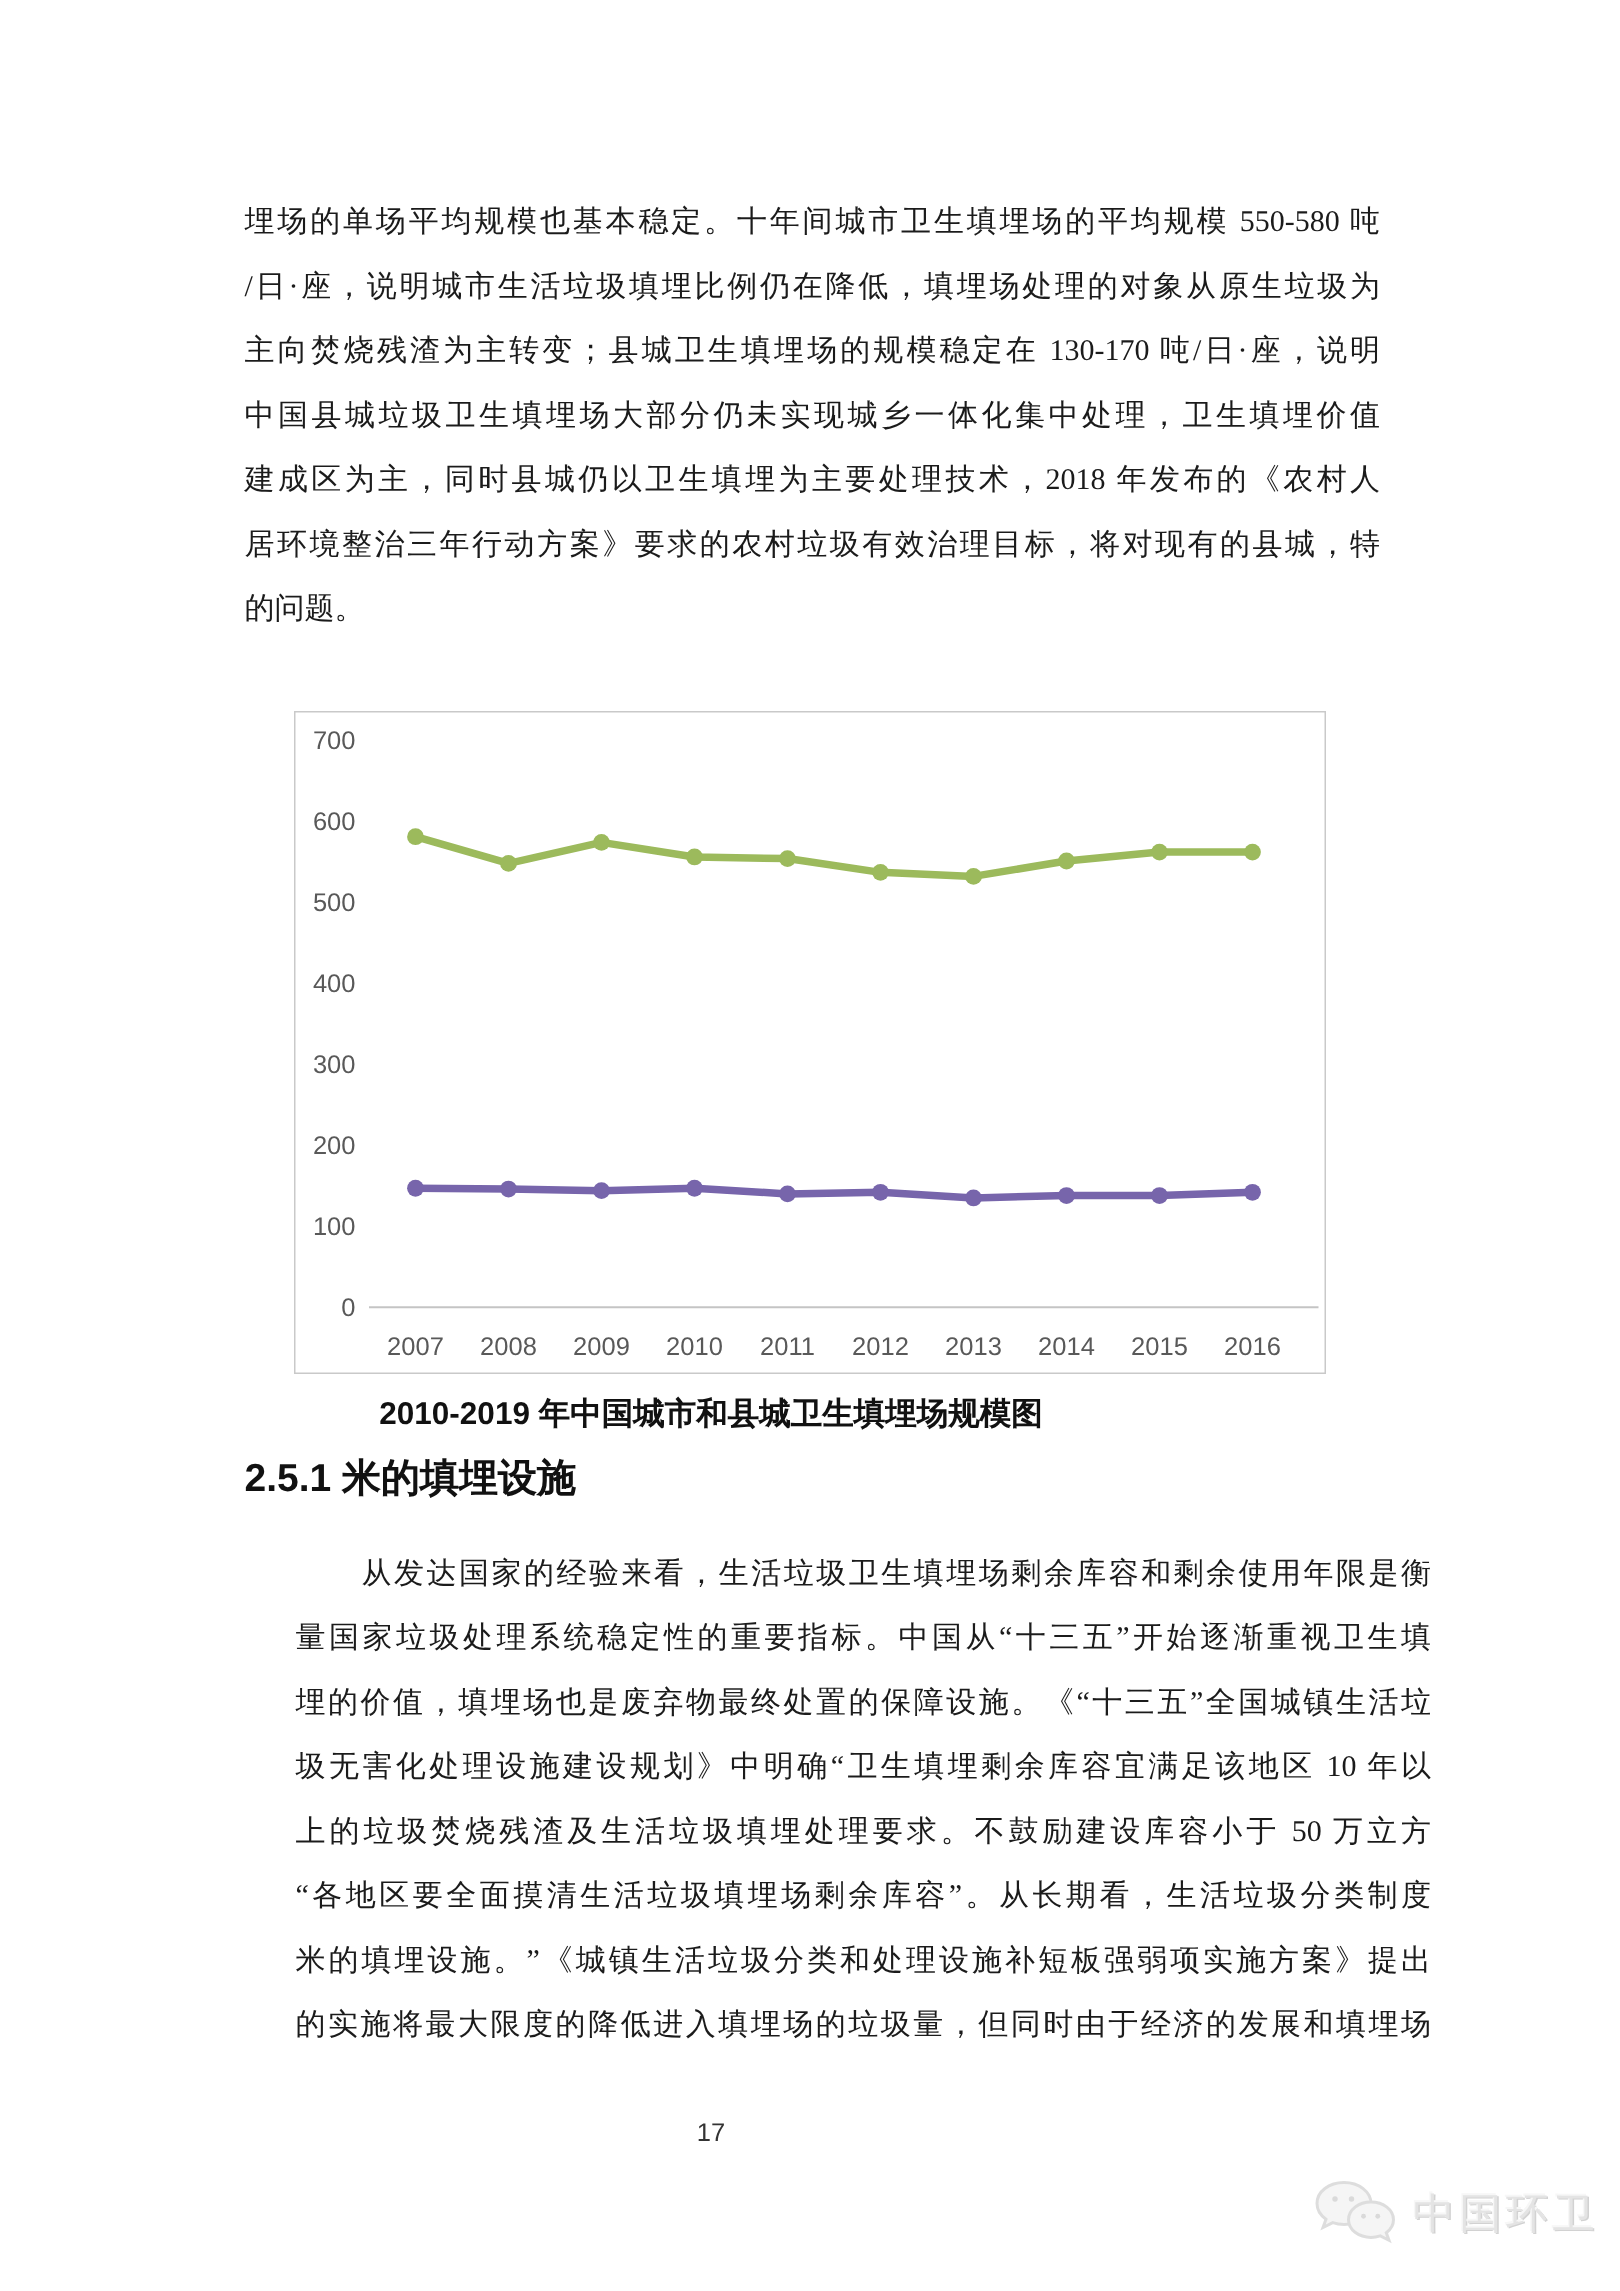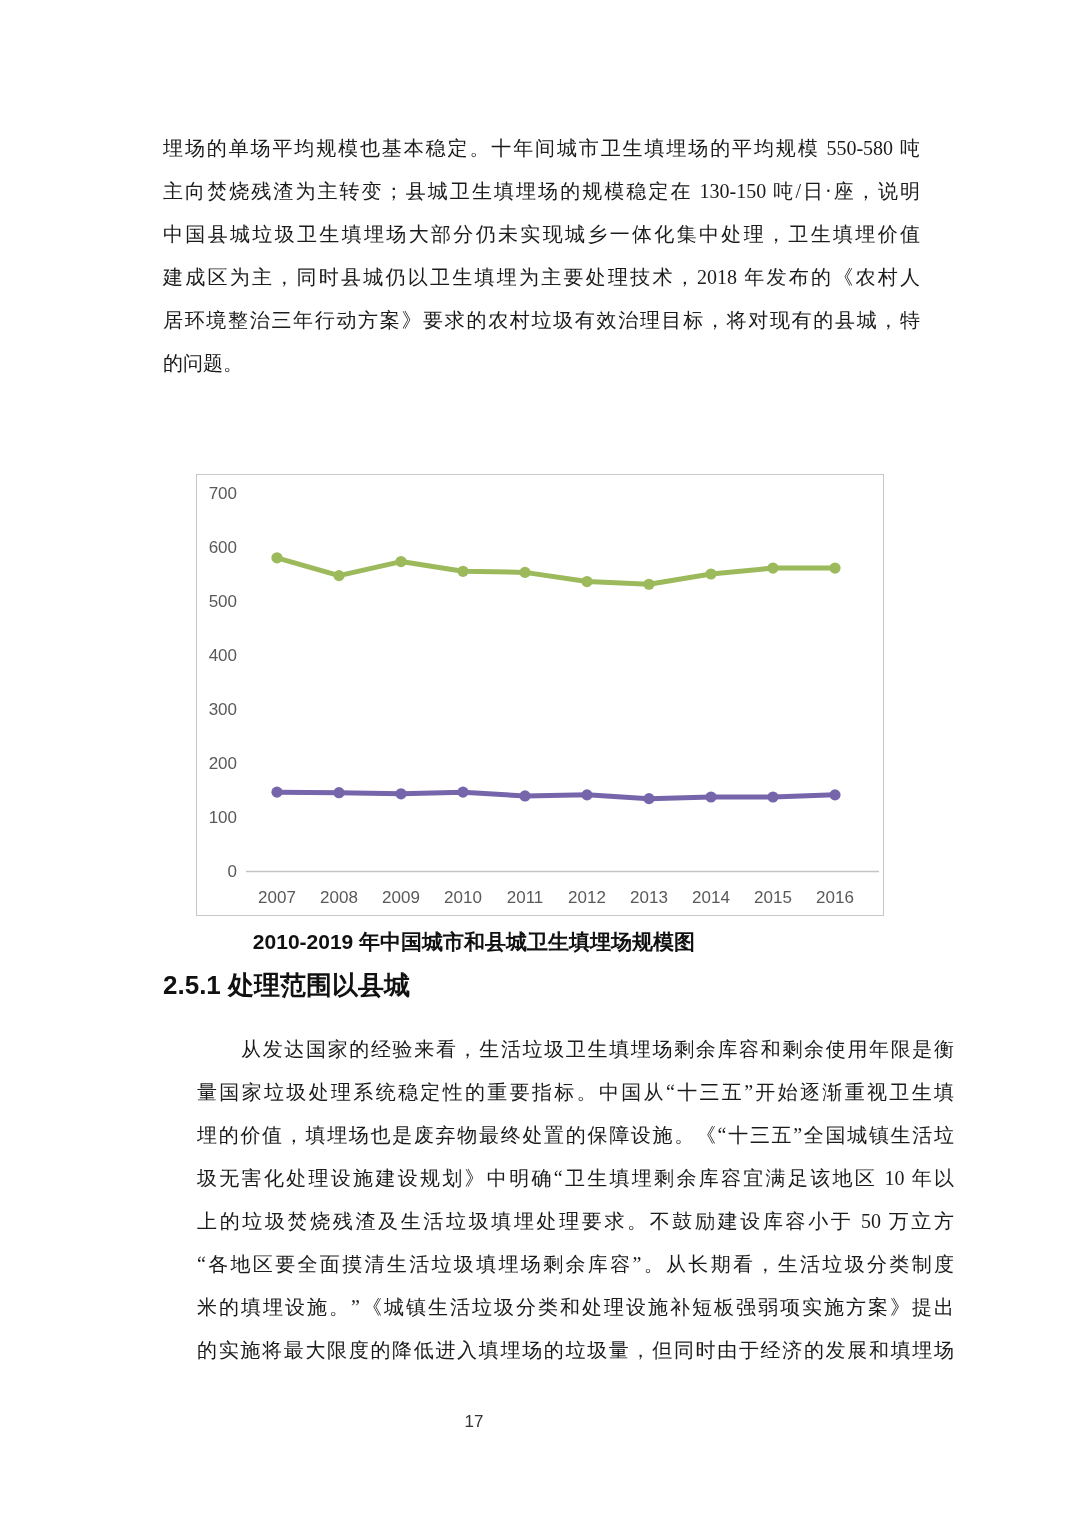--- a/index.html
+++ b/index.html
@@ -96,21 +96,22 @@
   }
   .wm-icon { opacity: 0.9; }
 </style>
 </head>
 <body>
 
 <div class="page">
 
   <div class="para" id="para1">
       <div class="tline">埋场的单场平均规模也基本稳定。十年间城市卫生填埋场的平均规模 550-580 吨</div>
-      <div class="tline">主向焚烧残渣为主转变；县城卫生填埋场的规模稳定在 130-150 吨/日·座，说明</div>
+      <div class="tline">/日·座，说明城市生活垃圾填埋比例仍在降低，填埋场处理的对象从原生垃圾为</div>
+      <div class="tline">主向焚烧残渣为主转变；县城卫生填埋场的规模稳定在 130-170 吨/日·座，说明</div>
       <div class="tline">中国县城垃圾卫生填埋场大部分仍未实现城乡一体化集中处理，卫生填埋价值</div>
       <div class="tline">建成区为主，同时县城仍以卫生填埋为主要处理技术，2018 年发布的《农村人</div>
       <div class="tline">居环境整治三年行动方案》要求的农村垃圾有效治理目标，将对现有的县城，特</div>
       <div class="tline short">的问题。</div>
     </div>
 
   <figure class="chart-box">
     <svg id="chart-svg" width="686" height="440" viewBox="0 0 686 440">
         <text x="40" y="402" text-anchor="end" font-family="&quot;Liberation Sans&quot;, sans-serif" font-size="17" fill="#595959">0</text>
         <text x="40" y="348" text-anchor="end" font-family="&quot;Liberation Sans&quot;, sans-serif" font-size="17" fill="#595959">100</text>
@@ -151,29 +152,44 @@
         <circle cx="390" cy="319.86" r="5.6" fill="#7765ab"></circle>
         <circle cx="452" cy="323.64" r="5.6" fill="#7765ab"></circle>
         <circle cx="514" cy="322.02" r="5.6" fill="#7765ab"></circle>
         <circle cx="576" cy="322.02" r="5.6" fill="#7765ab"></circle>
         <circle cx="638" cy="319.86" r="5.6" fill="#7765ab"></circle>
       </svg>
   </figure>
 
   <div class="figure-caption">2010-2019 年中国城市和县城卫生填埋场规模图</div>
 
-  <h2 class="section-heading">2.5.1 处理范围以县城</h2>
+  <h2 class="section-heading">2.5.1 米的填埋设施</h2>
 
   <div class="para" id="para2">
       <div class="tline indent">从发达国家的经验来看，生活垃圾卫生填埋场剩余库容和剩余使用年限是衡</div>
       <div class="tline">量国家垃圾处理系统稳定性的重要指标。中国从“十三五”开始逐渐重视卫生填</div>
       <div class="tline">埋的价值，填埋场也是废弃物最终处置的保障设施。《“十三五”全国城镇生活垃</div>
       <div class="tline">圾无害化处理设施建设规划》中明确“卫生填埋剩余库容宜满足该地区 10 年以</div>
       <div class="tline">上的垃圾焚烧残渣及生活垃圾填埋处理要求。不鼓励建设库容小于 50 万立方</div>
       <div class="tline">“各地区要全面摸清生活垃圾填埋场剩余库容”。从长期看，生活垃圾分类制度</div>
       <div class="tline">米的填埋设施。”《城镇生活垃圾分类和处理设施补短板强弱项实施方案》提出</div>
       <div class="tline">的实施将最大限度的降低进入填埋场的垃圾量，但同时由于经济的发展和填埋场</div>
     </div>
 
   <div class="page-number">17</div>
 
+  <div class="watermark">
+    <svg class="wm-icon" width="58" height="48" viewBox="0 0 58 48">
+      <g fill="#f4f4f4" stroke="#dadada" stroke-width="2">
+        <path d="M 22 3 C 12 3 4 9 4 17 C 4 21.5 6.5 25 10 27.5 L 8 33 L 14.5 29.8 C 16.8 30.6 19.3 31 22 31 C 32 31 40 24.8 40 17 C 40 9.2 32 3 22 3 Z"></path>
+        <path d="M 40 16 C 31.7 16 25 21.2 25 27.8 C 25 34.4 31.7 39.6 40 39.6 C 42.2 39.6 44.3 39.2 46.2 38.6 L 52 41.5 L 50.2 36.5 C 53.1 34.3 55 31.2 55 27.8 C 55 21.2 48.3 16 40 16 Z"></path>
+      </g>
+      <g fill="#d6d6d6">
+        <circle cx="16" cy="14" r="1.8"></circle>
+        <circle cx="27" cy="14" r="1.8"></circle>
+        <circle cx="35" cy="25.5" r="1.6"></circle>
+        <circle cx="44.5" cy="25.5" r="1.6"></circle>
+      </g>
+    </svg>
+    <span class="wm-label">中国环卫</span>
+  </div>
 
 </div>
 
 </body></html>

